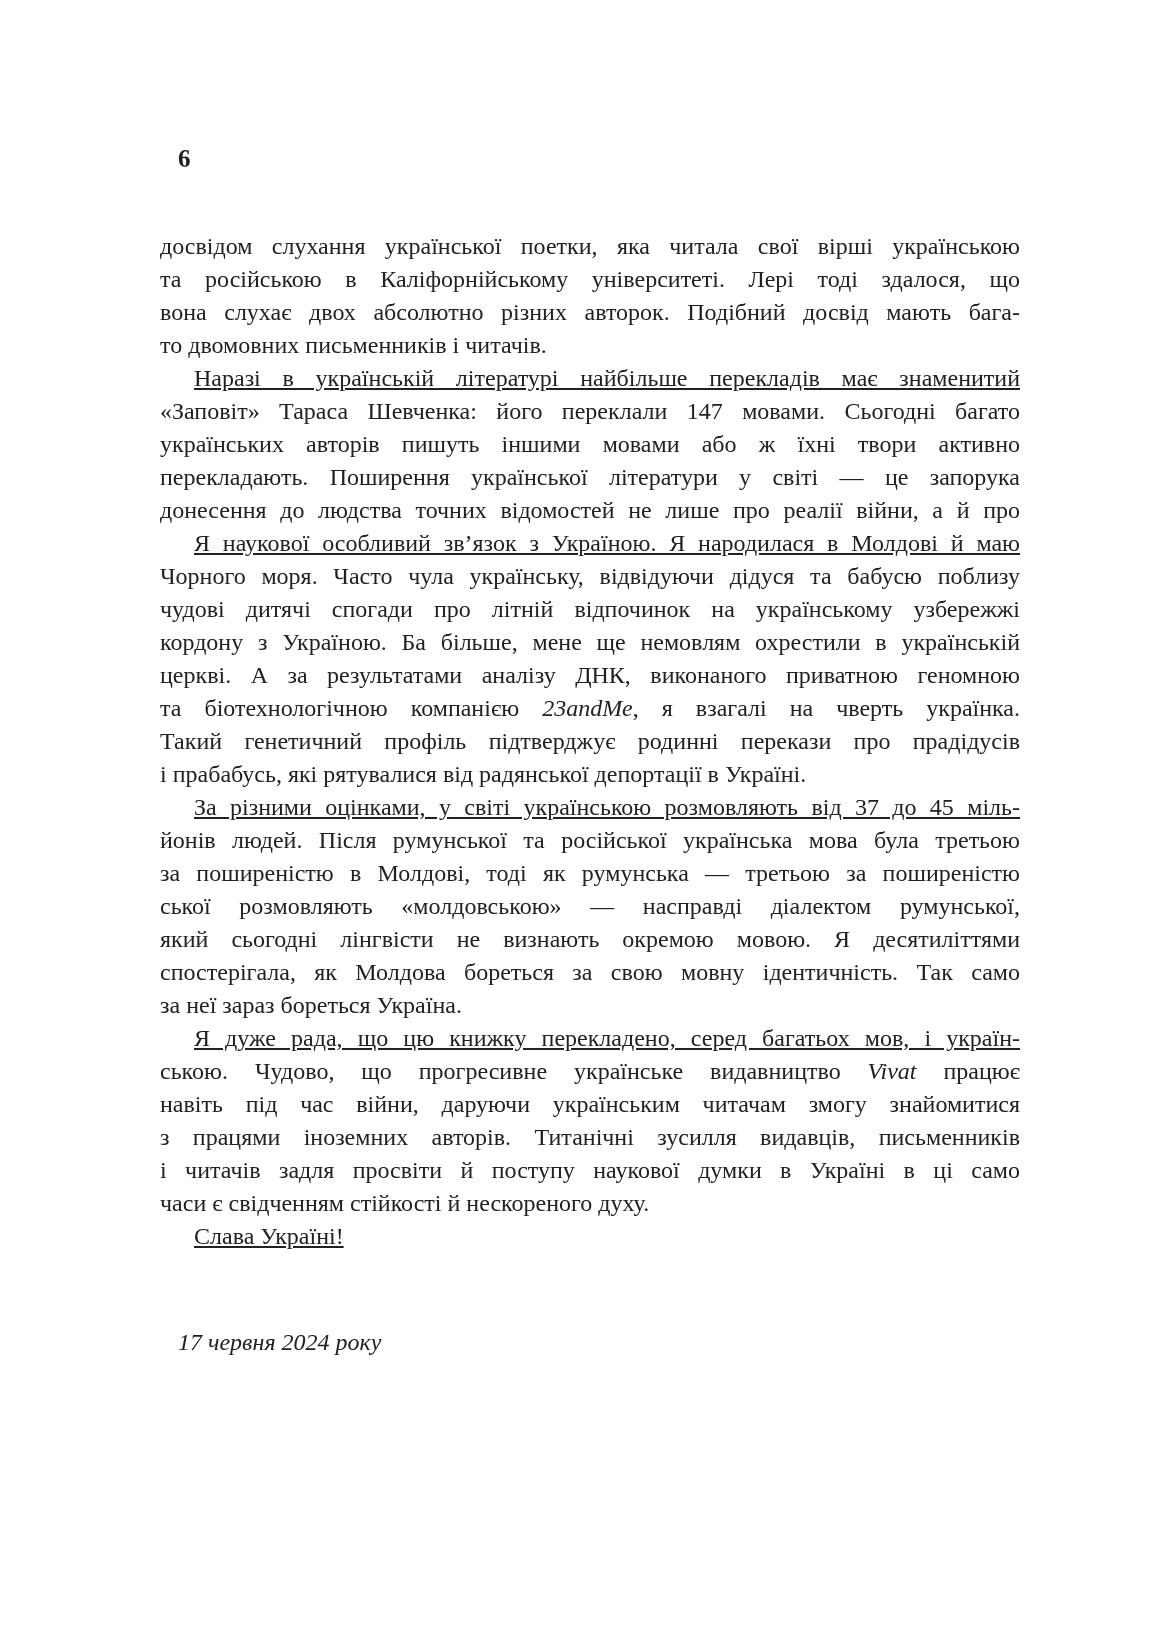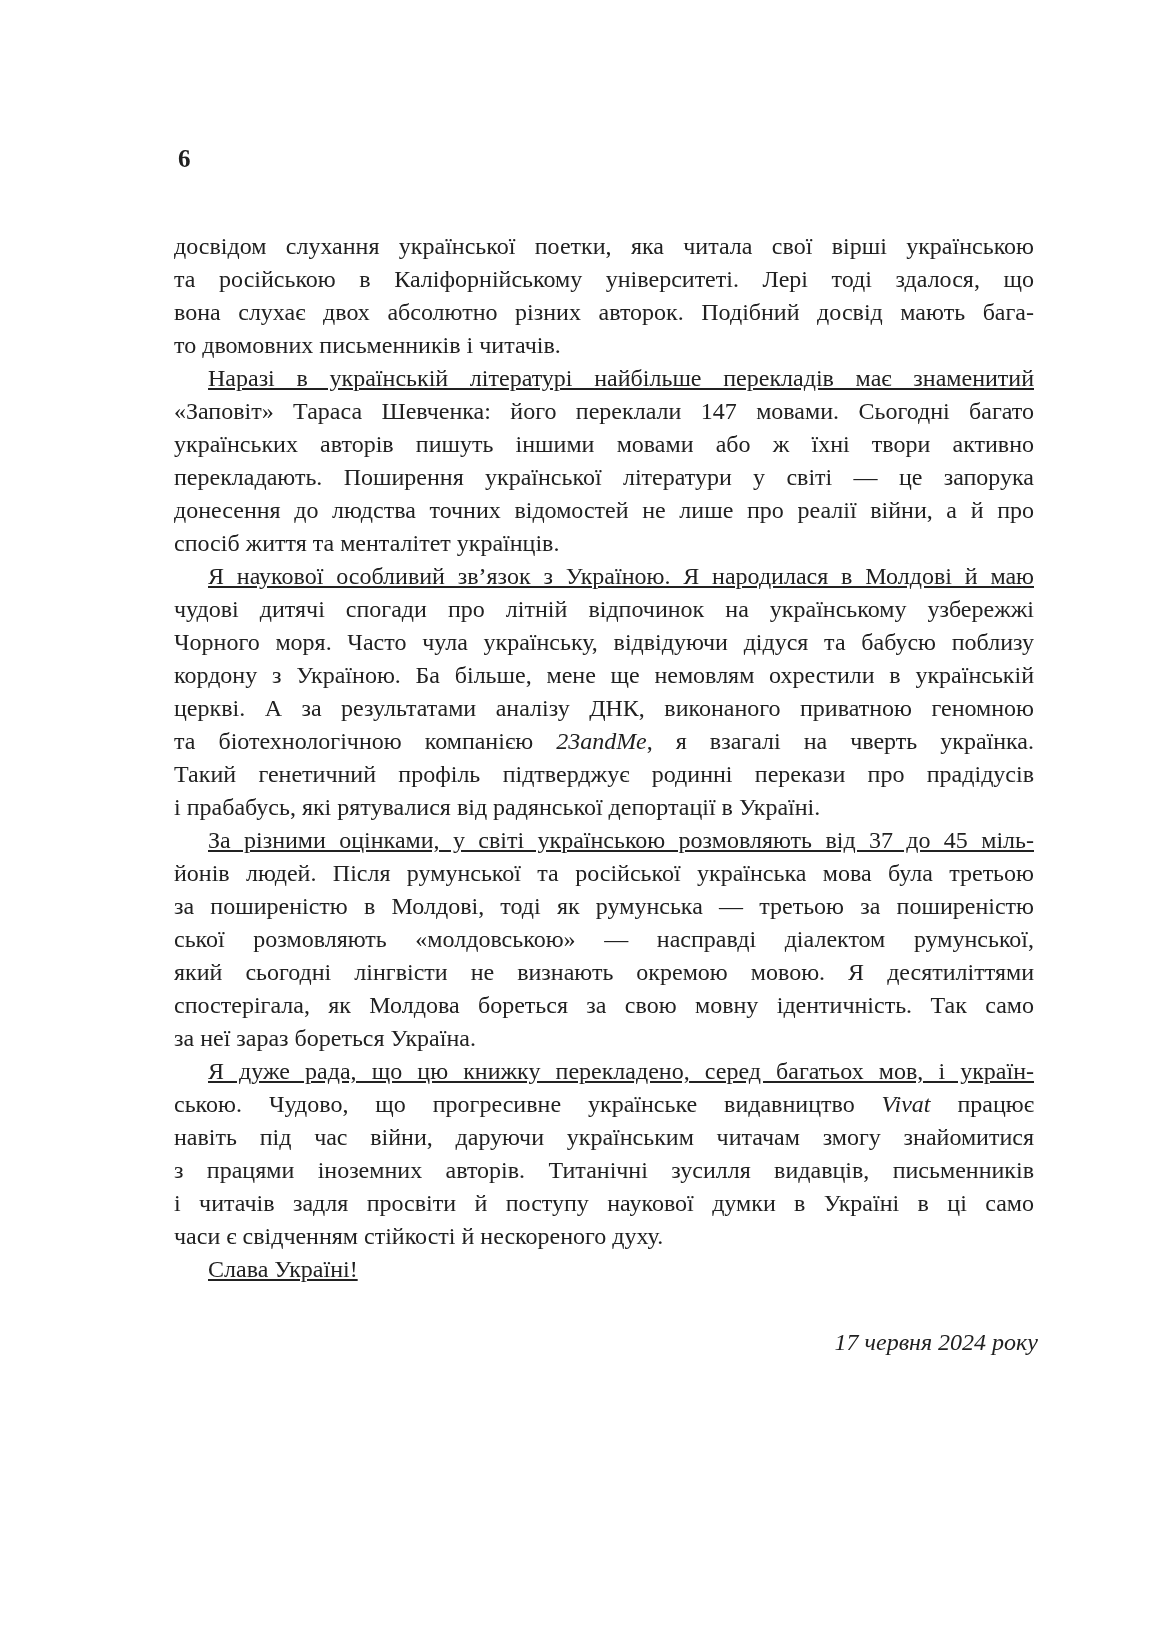--- a/index.html
+++ b/index.html
@@ -21,21 +21,21 @@
   .page-number {
     position: absolute;
     left: 178px;
     top: 144px;
     font-size: 25px;
     line-height: 30px;
     font-weight: 600;
   }
   .text-block {
     position: absolute;
-    left: 174px;
+    left: 160px;
     top: 230px;
     width: 860px;
   }
   .line {
     font-size: 24px;
     line-height: 33px;
     text-align: justify;
     text-align-last: justify;
     white-space: normal;
   }
@@ -44,21 +44,21 @@
   }
   .line.indent {
     text-indent: 34px;
     text-decoration: underline;
   }
   .date-line {
     position: absolute;
     left: 178px;
     top: 1326px;
     width: 860px;
-    text-align: right;
+    text-align: left;
     font-style: italic;
     font-size: 24px;
     line-height: 33px;
   }
   i { font-style: italic; }
 </style>
 </head>
 <body>
 
 <div class="page">
@@ -70,26 +70,25 @@
         <div class="line">та російською в Каліфорнійському університеті. Лері тоді здалося, що</div>
         <div class="line">вона слухає двох абсолютно різних авторок. Подібний досвід мають бага-</div>
         <div class="line para-end">то двомовних письменників і читачів.</div>
       </div>
       <div class="paragraph">
         <div class="line indent">Наразі в українській літературі найбільше перекладів має знаменитий</div>
         <div class="line">«Заповіт» Тараса Шевченка: його переклали 147 мовами. Сьогодні багато</div>
         <div class="line">українських авторів пишуть іншими мовами або ж їхні твори активно</div>
         <div class="line">перекладають. Поширення української літератури у світі — це запорука</div>
         <div class="line">донесення до людства точних відомостей не лише про реалії війни, а й про</div>
-        <div class="line para-end">спосіб життя та менталітет українців.</div>
       </div>
       <div class="paragraph">
         <div class="line indent">Я наукової особливий зв’язок з Україною. Я народилася в Молдові й маю</div>
+        <div class="line">Чорного моря. Часто чула українську, відвідуючи дідуся та бабусю поблизу</div>
         <div class="line">чудові дитячі спогади про літній відпочинок на українському узбережжі</div>
-        <div class="line">Чорного моря. Часто чула українську, відвідуючи дідуся та бабусю поблизу</div>
         <div class="line">кордону з Україною. Ба більше, мене ще немовлям охрестили в українській</div>
         <div class="line">церкві. А за результатами аналізу ДНК, виконаного приватною геномною</div>
         <div class="line">та біотехнологічною компанією <i>23andMe</i>, я взагалі на чверть українка.</div>
         <div class="line">Такий генетичний профіль підтверджує родинні перекази про прадідусів</div>
         <div class="line para-end">і прабабусь, які рятувалися від радянської депортації в Україні.</div>
       </div>
       <div class="paragraph">
         <div class="line indent">За різними оцінками, у світі українською розмовляють від 37 до 45 міль-</div>
         <div class="line">йонів людей. Після румунської та російської українська мова була третьою</div>
         <div class="line">за поширеністю в Молдові, тоді як румунська — третьою за поширеністю</div>

